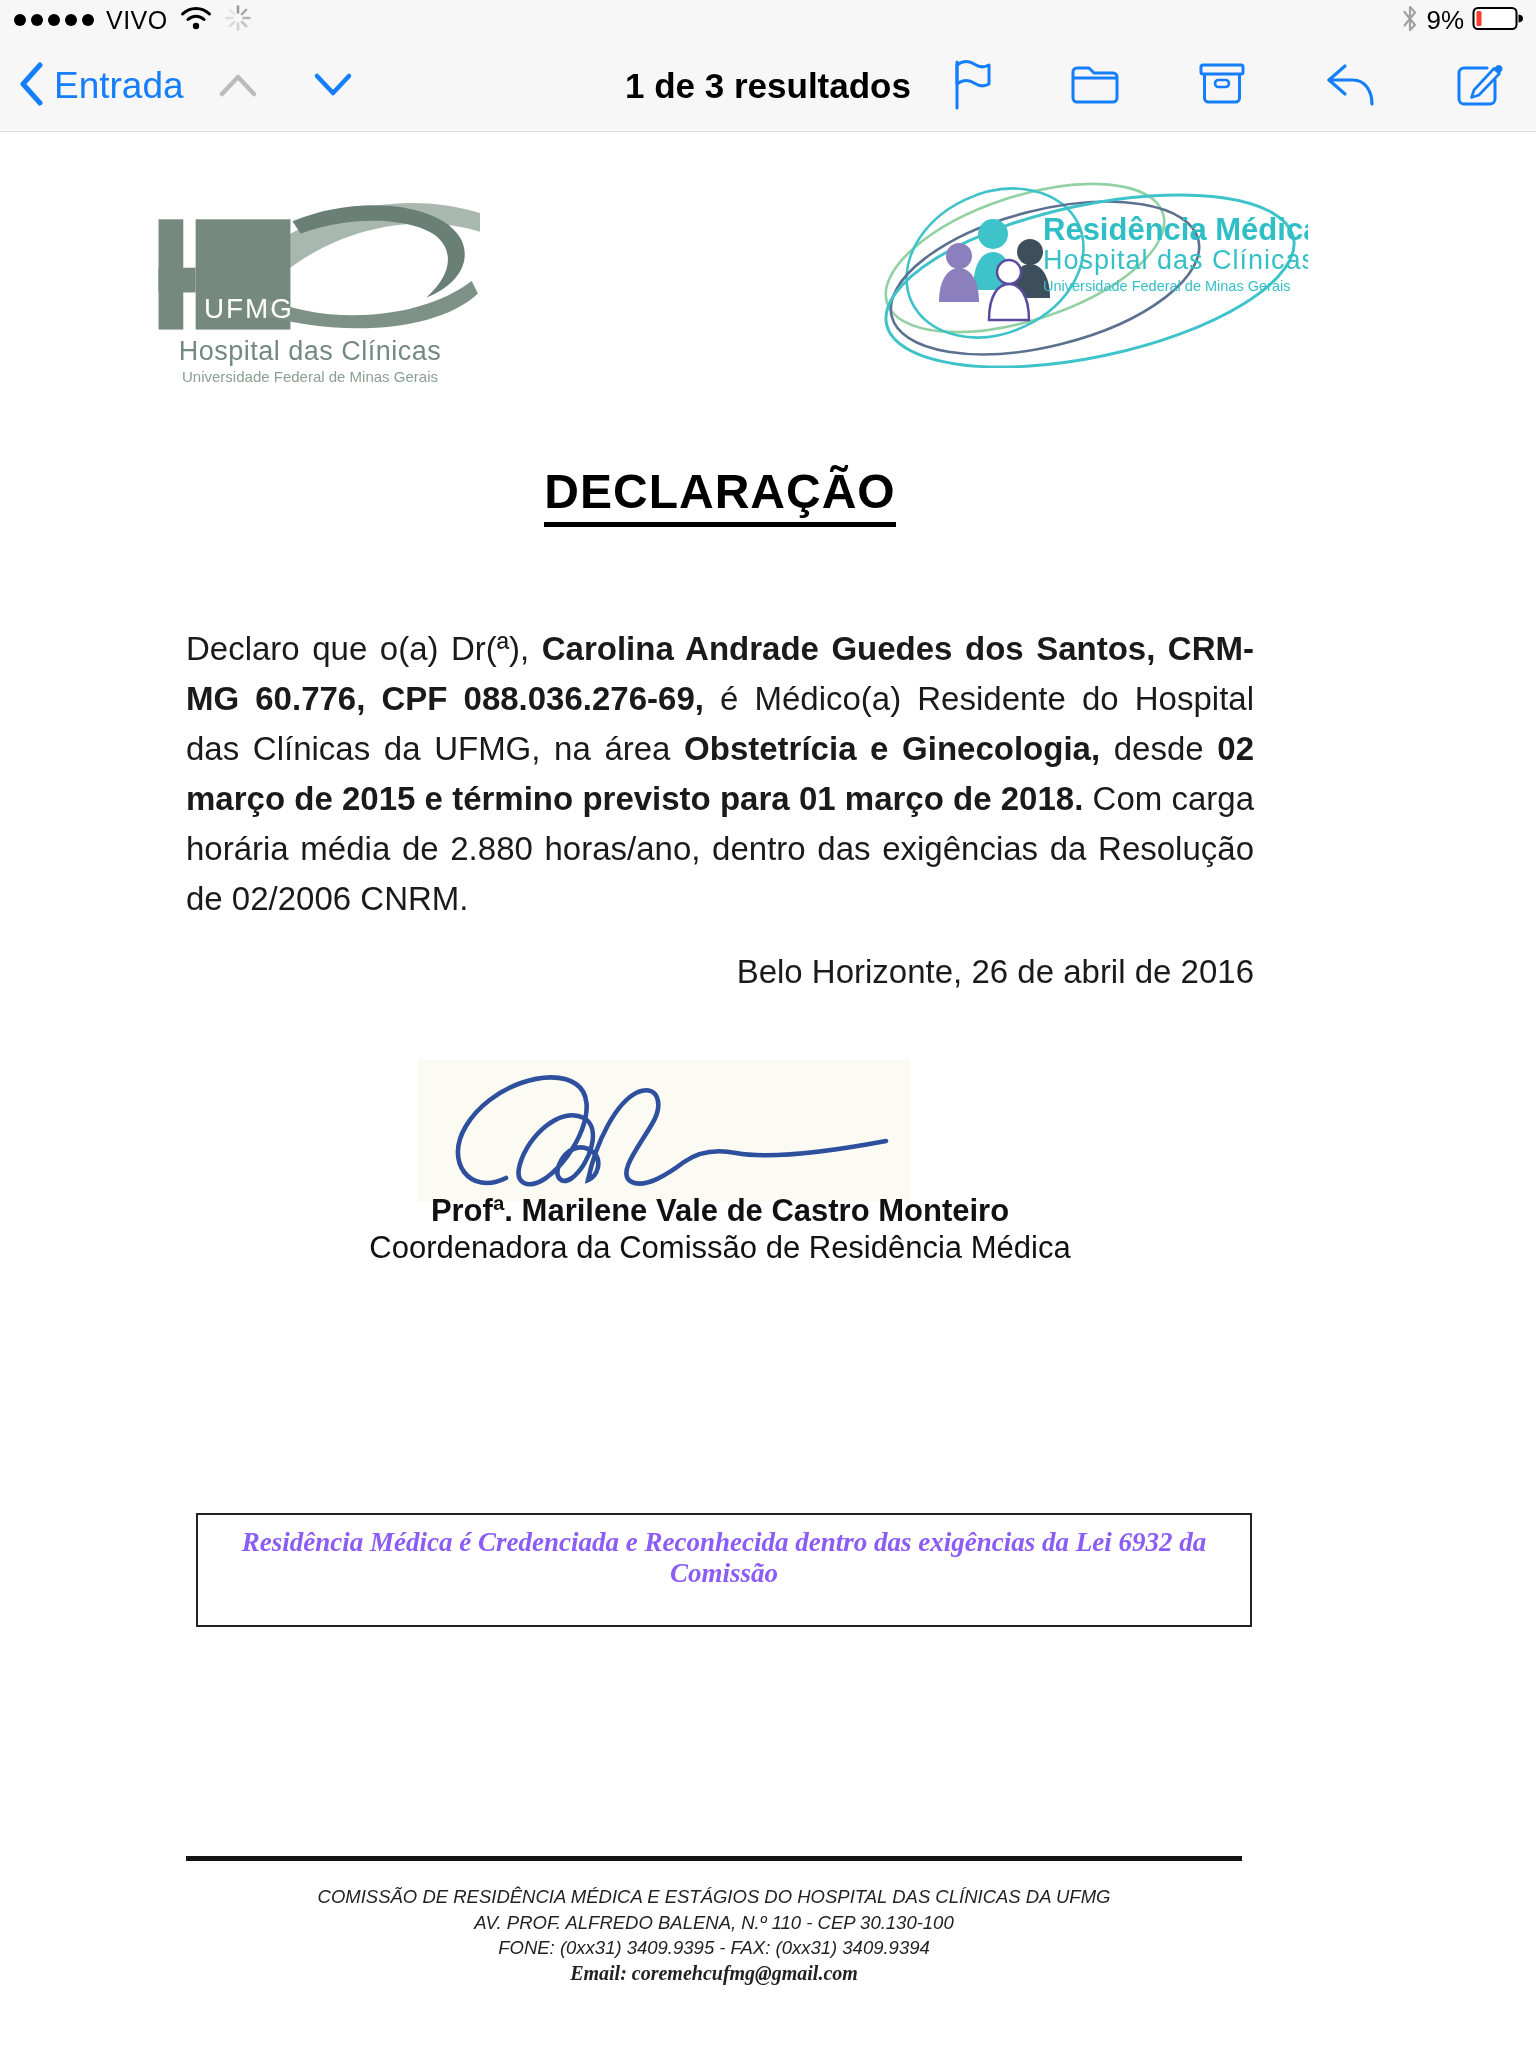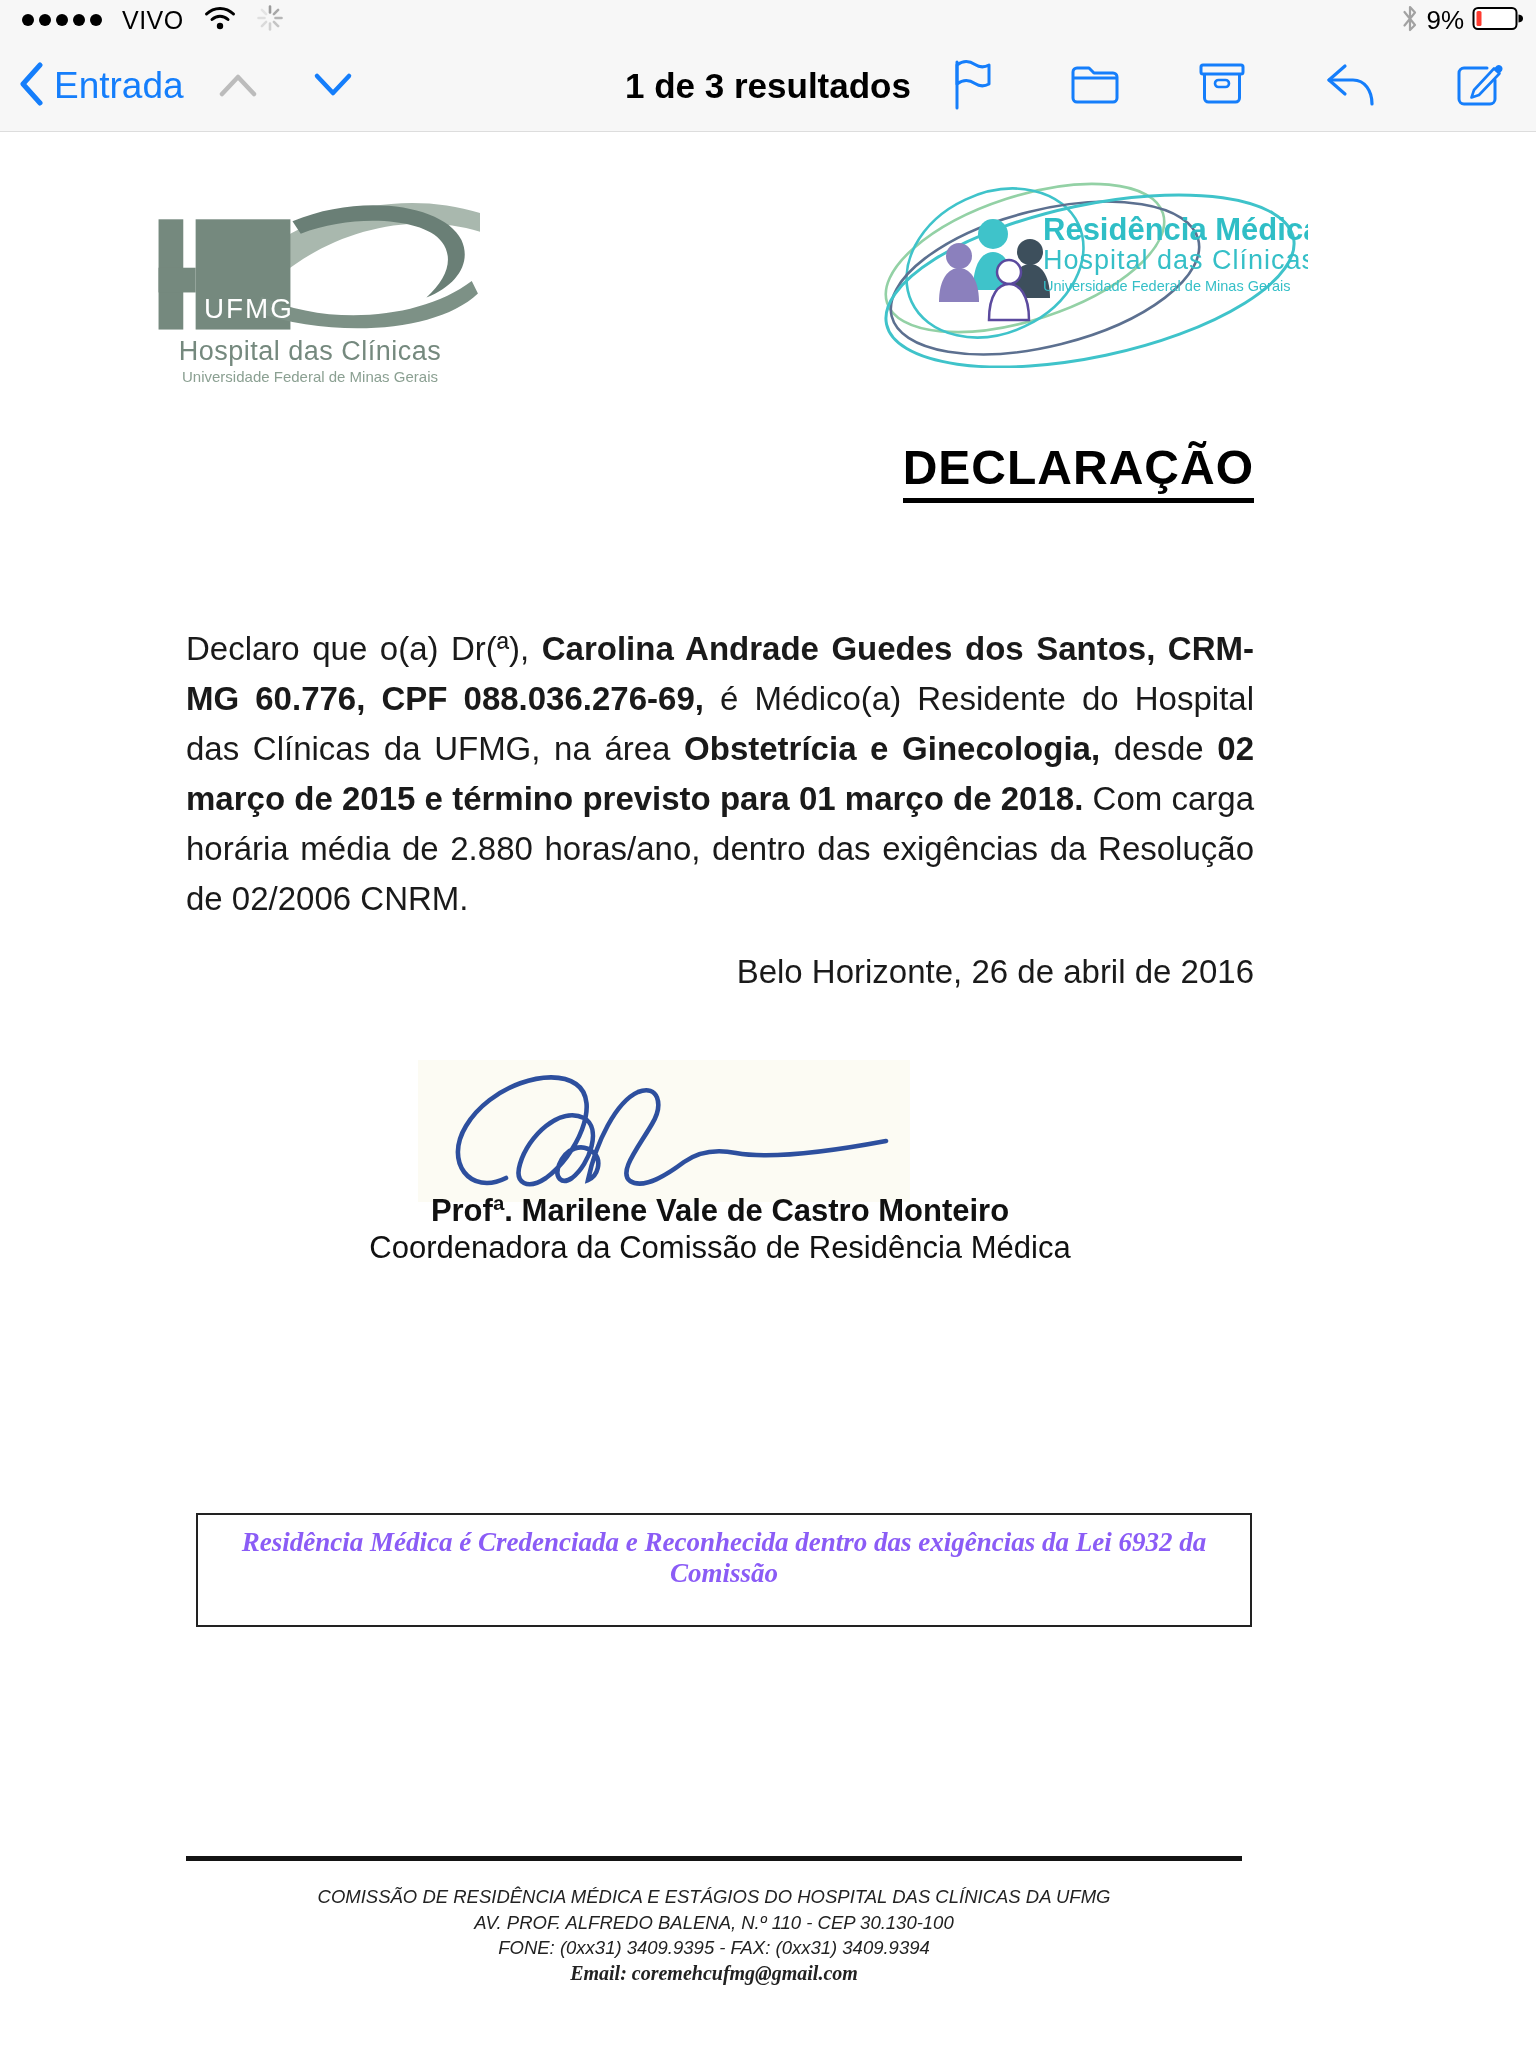--- a/index.html
+++ b/index.html
@@ -6,21 +6,21 @@
   html,body { background:#fff; }
   .page {
     position:relative; width:1536px; height:2048px; overflow:hidden;
     background:#ffffff; font-family:"Liberation Sans", sans-serif; color:#111;
   }
   
   .statusbar {
     position:absolute; left:0; top:0; width:1536px; height:40px;
     background:#f7f7f7; display:flex; align-items:center;
   }
-  .sb-left { position:absolute; left:22px; top:0; height:40px; display:flex; align-items:center; gap:20px; }
+  .sb-left { position:absolute; left:14px; top:0; height:40px; display:flex; align-items:center; gap:12px; }
   .dots { display:flex; gap:5px; align-items:center; }
   .dot { width:12px; height:12px; border-radius:50%; background:#000; }
   .carrier { font-size:25px; color:#000; letter-spacing:0.5px; }
   .sb-time { position:absolute; left:0; width:1536px; text-align:center; top:5px; font-size:27px; font-weight:500; color:#000; }
   .sb-right { position:absolute; right:12px; top:0; height:40px; display:flex; align-items:center; gap:8px; }
   .batt-pct { font-size:26px; color:#000; }
   
   .toolbar {
     position:absolute; left:0; top:40px; width:1536px; height:92px;
     background:#f7f7f7; border-bottom:1px solid rgba(0,0,0,0.10);
@@ -30,21 +30,21 @@
   .tb-chevrons { position:absolute; left:218px; top:30px; display:flex; gap:55px; align-items:center; }
   .tb-title { position:absolute; left:0; width:1536px; text-align:center; top:26px; font-size:35px; font-weight:700; color:#000; }
   .tb-actions { position:absolute; right:32px; top:18px; display:flex; gap:78px; align-items:center; }
   .tb-actions svg { display:block; }
   
   .logo-left { position:absolute; left:140px; top:190px; width:340px; text-align:center; }
   .logo-left .lname { margin-top:2px; font-size:27px; color:#75897e; letter-spacing:0.5px; }
   .logo-left .lsub  { margin-top:1px; font-size:15px; color:#8ba092; }
   .logo-right { position:absolute; left:872px; top:168px; width:436px; }
   .doc-title {
-    position:absolute; left:186px; top:440px; width:1068px; text-align:right;
+    position:absolute; left:186px; top:464px; width:1068px; text-align:center;
   }
   .doc-title span {
     font-size:48px; font-weight:700; letter-spacing:1px; color:#000;
     border-bottom:5px solid #000; padding-bottom:3px; display:inline-block;
   }
   .doc-body {
     position:absolute; left:186px; top:624px; width:1068px;
     font-size:33px; line-height:50px; text-align:justify; color:#1a1a1a;
   }
   .doc-body .b { font-weight:700; }

